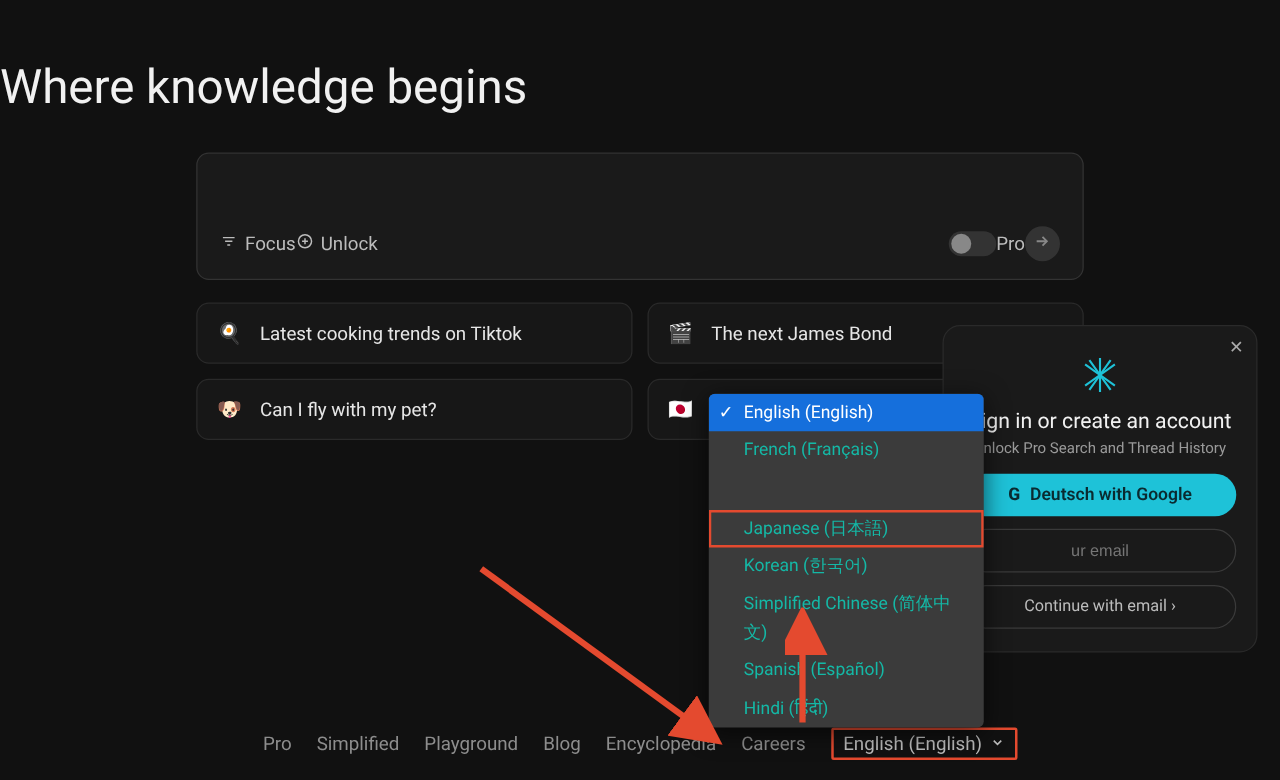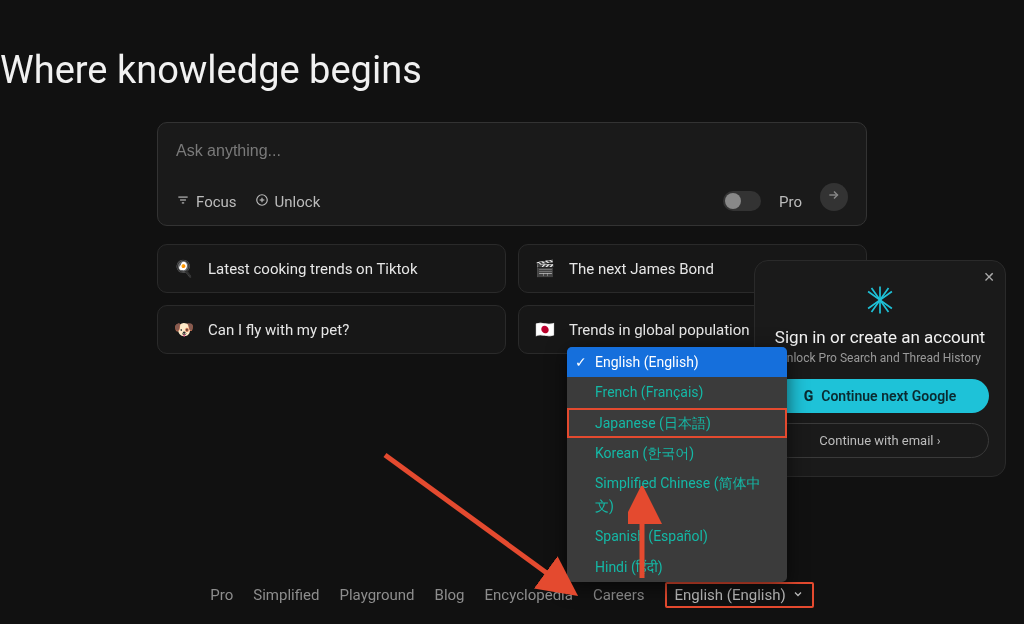--- a/index.html
+++ b/index.html
@@ -29,23 +29,22 @@
     width: 100%;
     background: transparent;
     border: none;
     color: #e6e6e6;
     font-size: 16px;
     outline: none;
   }
   .search-input::placeholder { color: #7a7a7a; }
   .search-row {
     display: flex;
-    align-items: flex-end;
-    margin-top: 23px;
-    gap: 18px;
+    align-items: center;
+    margin-top: 40px;
     color: #bcbcbc;
     font-size: 15px;
   }
   .btn-inline {
     display: inline-flex;
     align-items: center;
     gap: 6px;
     cursor: pointer;
   }
   .spacer { flex: 1; }
@@ -130,35 +129,35 @@
     position: relative; line-height: 1.6;
   }
   .lang-item.selected {
     background: #156fdc; color: #fff;
   }
   .lang-item.selected::before {
     content: "✓"; position: absolute; left: 8px; color: #fff;
   }
   .lang-item.marked {
     box-shadow: inset 0 0 0 2px #e44a2f;
+    margin-top: 32px;
   }
 
   
   .arrow { position: absolute; pointer-events: none; }
 
   .icon-svg { width: 14px; height: 14px; }
   .chev { display: inline-block; }
 </style>
 </head>
 <body>
 
 <h1 class="hero-title">Where knowledge begins</h1>
 
 <div class="search-box">
-  <input class="search-input" placeholder="Ask anything..." style="">
   <div class="search-row">
     <span class="btn-inline">
       <span>
         <svg class="icon-svg" viewBox="0 0 24 24" fill="none" stroke="#bcbcbc" stroke-width="2">
             <line x1="4" y1="7" x2="20" y2="7"></line>
             <line x1="7" y1="12" x2="17" y2="12"></line>
             <line x1="10" y1="17" x2="14" y2="17"></line>
           </svg>
       </span>
       <span>Focus</span>
@@ -216,22 +215,23 @@
       <path d="M6 10 L20 20 L34 10"></path>
       <path d="M6 30 L20 20 L34 30"></path>
       <path d="M10 6 L20 20 L10 34"></path>
       <path d="M30 6 L20 20 L30 34"></path>
     </svg>
   </div>
   <div class="signin-title">Sign in or create an account</div>
   <div class="signin-sub">Unlock Pro Search and Thread History</div>
   <div class="google-btn">
     <span style="font-weight:800;">G</span>
-    <span>Continue next Google</span>
-  </div>
+    <span>Deutsch with Google</span>
+  </div>
+  <input class="email-input" placeholder="ur email" style="">
   <div class="email-btn">
     <span>Continue with email</span>
     <span>›</span>
   </div>
 </div>
 
 <div class="footer">
   <span class="flink">Pro</span>
   <span class="flink">Simplified</span>
   <span class="flink">Playground</span>

